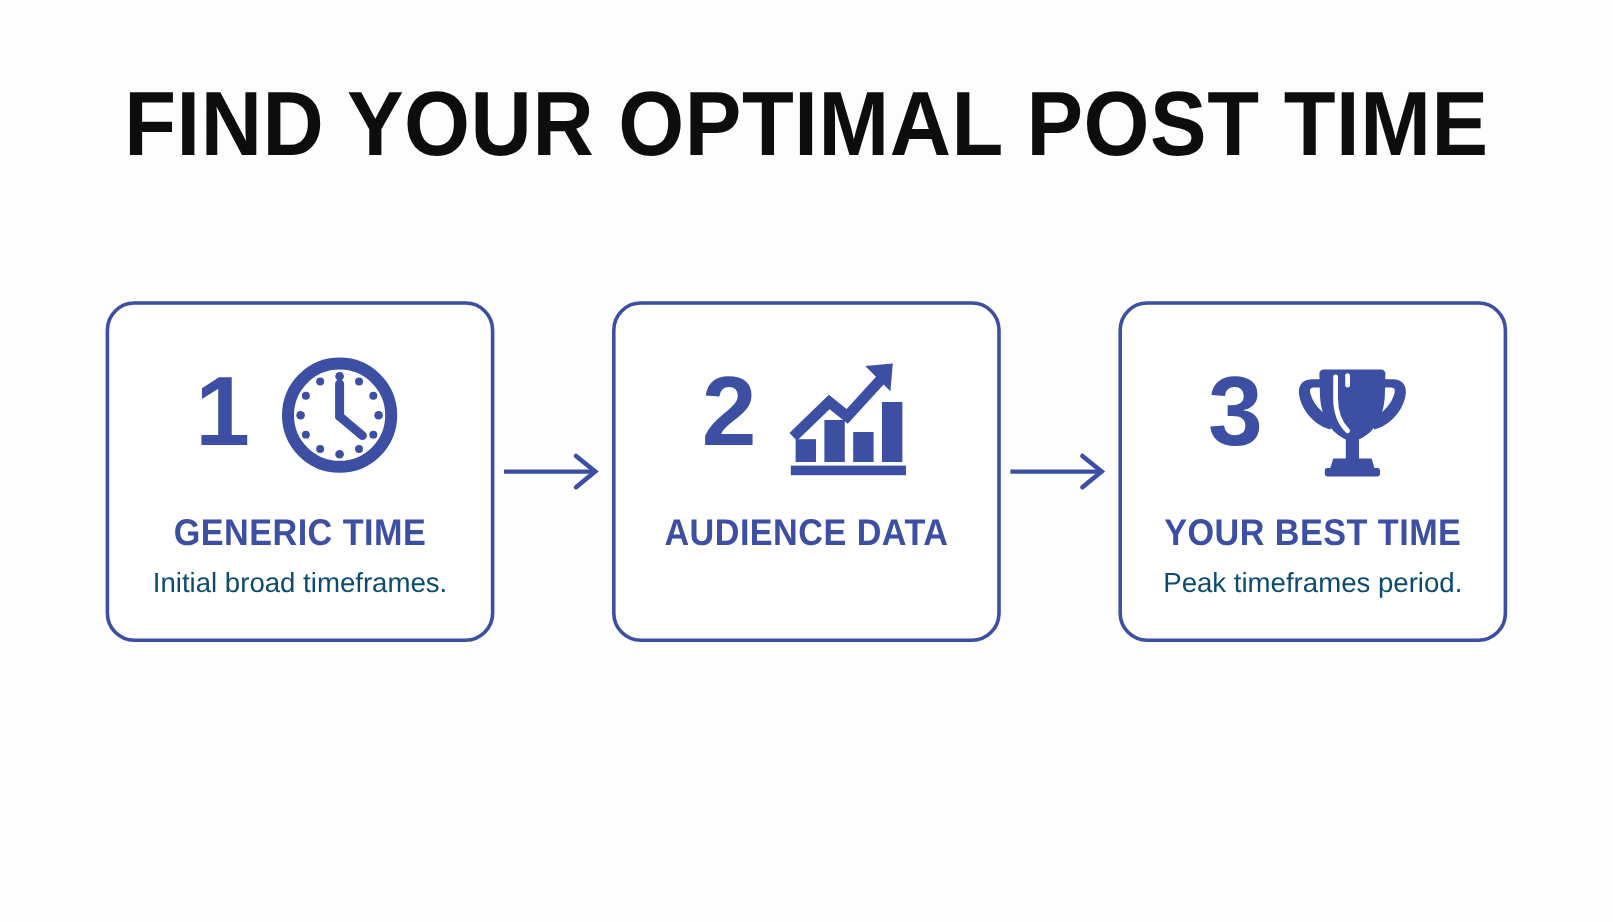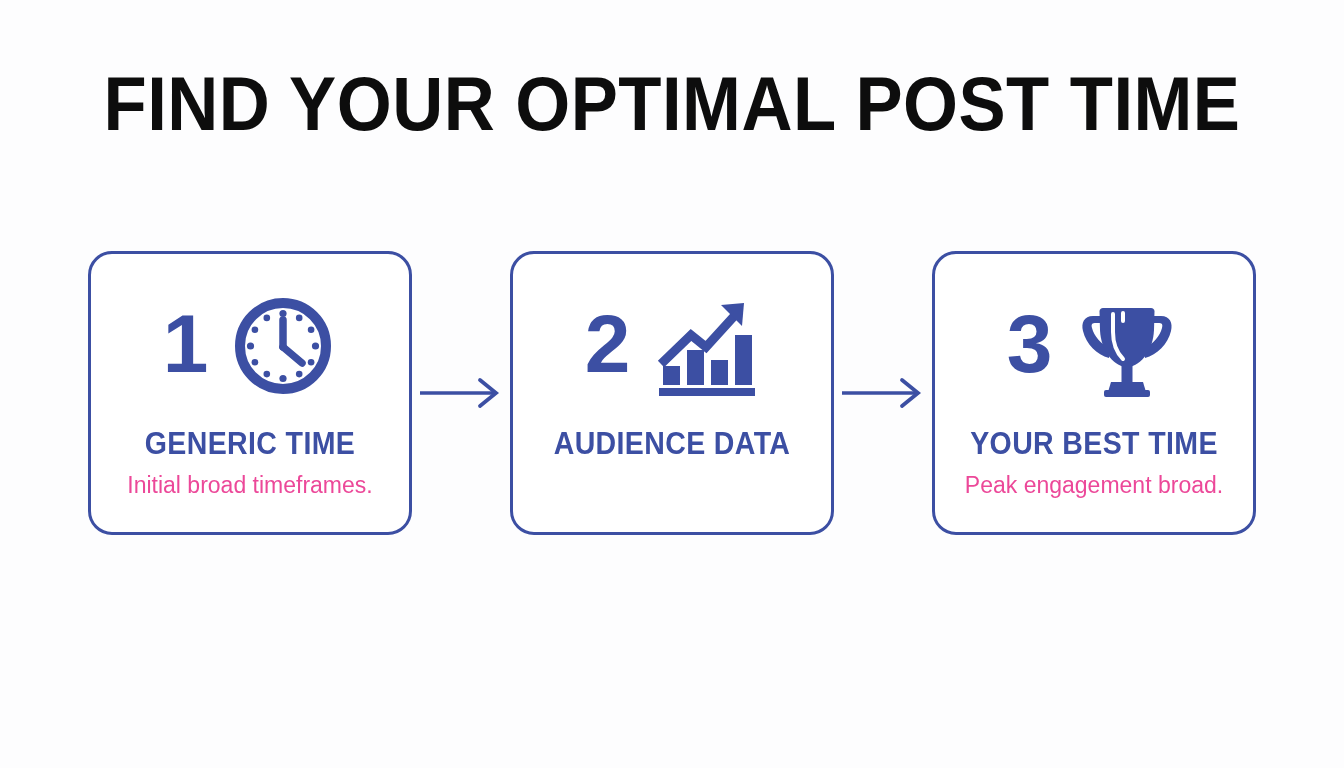--- a/index.html
+++ b/index.html
@@ -106,21 +106,21 @@
   .card-caption {
     position: absolute;
     top: 216px;
     left: 0;
     width: 100%;
     text-align: center;
     font-family: "Liberation Sans", sans-serif;
     font-size: 23px;
     line-height: 30px;
     font-weight: normal;
-    color: #ec4899;
+    color: #0c4a6e;
     white-space: nowrap;
   }
 
   
   .connector {
     width: 98px;
     height: 284px;
     display: flex;
     align-items: center;
     justify-content: center;
@@ -224,16 +224,16 @@
             <path d="M38 88 L70 88 L73 98 L35 98 Z"></path>
             <rect x="31" y="96" width="46" height="7" rx="2"></rect>
           </g>
 
           <path d="M40 20 L40 38 C40 50 44 59 50 65" stroke="#ffffff" stroke-width="4" fill="none" stroke-linecap="round"></path>
           <path d="M50 19 L50 27" stroke="#ffffff" stroke-width="4" fill="none" stroke-linecap="round"></path>
         </svg>
       </span>
     </div>
     <div class="card-heading">YOUR BEST TIME</div>
-    <div class="card-caption">Peak engagement broad.</div>
+    <div class="card-caption">Peak timeframes period.</div>
   </div>
 
 </div>
 
 </body></html>

